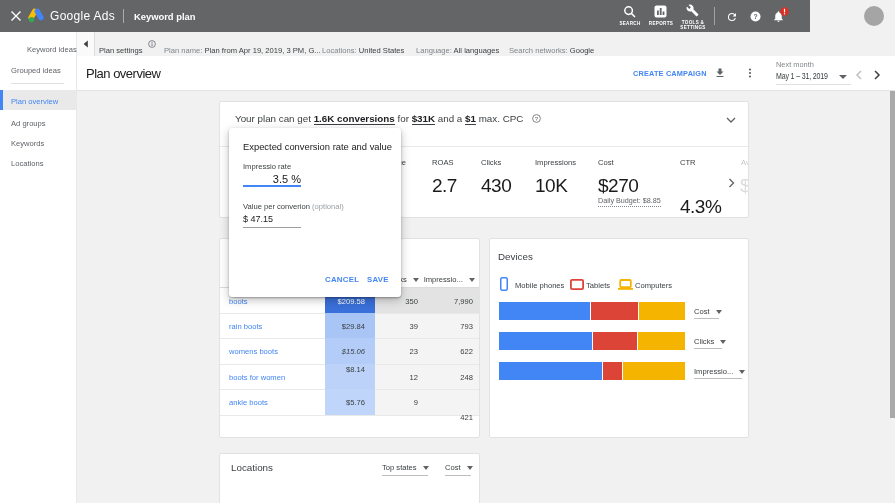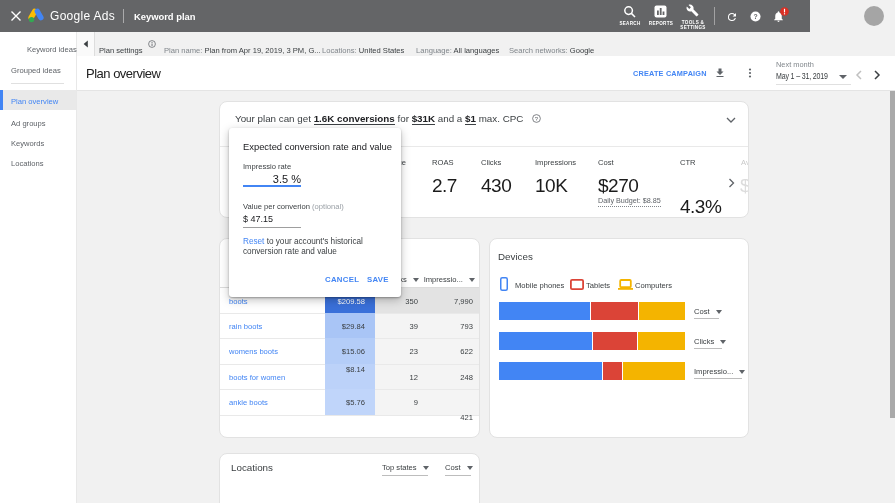--- a/index.html
+++ b/index.html
@@ -1,19 +1,19 @@
 <!DOCTYPE html>
 <html><head>
 <meta charset="utf-8">
 <style>
   html,body{margin:0;padding:0;}
   .page{position:relative;width:895px;height:503px;background:#f1f1f1;overflow:hidden;
         font-family:"Liberation Sans",sans-serif;-webkit-font-smoothing:antialiased;}
   .abs{position:absolute;}
-  .card{position:absolute;background:#fff;border:1px solid #e2e2e2;border-radius:8px;box-sizing:border-box;}
+  .card{position:absolute;background:#fff;border:1px solid #e2e2e2;border-radius:2px;box-sizing:border-box;}
   
   .topbar{position:absolute;left:0;top:0;width:810px;height:32px;background:#646567;}
   .tb-label{position:absolute;color:#fff;font-size:4.6px;font-weight:bold;letter-spacing:.3px;text-align:center;width:40px;}
   
   .sbar{position:absolute;left:77px;top:32px;width:818px;height:24px;background:#f1f1f1;}
   .sbar .lbl{color:#80868b;}
   .sbar .val{color:#3c4043;}
   .stxt{position:absolute;top:6px;font-size:7.6px;white-space:nowrap;margin-top:8px;}
   
   .sidebar{position:absolute;left:0;top:32px;width:77px;height:471px;background:#fff;border-right:1px solid #e8e8e8;box-sizing:border-box;}
@@ -201,21 +201,21 @@
     <div class="abs" style="left:0;top:150px;width:259px;height:1px;background:#e9e9e9;"></div>
     <div class="abs" style="left:0;top:176px;width:259px;height:1px;background:#e9e9e9;"></div>
 
     <div class="kw" style="top:58px;">boots</div>
     <div class="kw" style="top:83px;">rain boots</div>
     <div class="kw" style="top:108px;">womens boots</div>
     <div class="kw" style="top:134px;">boots for women</div>
     <div class="kw" style="top:159px;">ankle boots</div>
     <div class="num" style="right:114px;top:58px;color:#fff;z-index:3;">$209.58</div>
     <div class="num" style="right:114px;top:83px;z-index:3;">$29.84</div>
-    <div class="num" style="right:114px;top:108px;z-index:3;">$15.06</div>
+    <div class="num" style="right:114px;top:108px;z-index:3;font-style:italic;">$15.06</div>
     <div class="num" style="right:114px;top:126px;z-index:3;">$8.14</div>
     <div class="num" style="right:114px;top:159px;z-index:3;">$5.76</div>
     <div class="num" style="right:61px;top:58px;">350</div>
     <div class="num" style="right:61px;top:83px;">39</div>
     <div class="num" style="right:61px;top:108px;">23</div>
     <div class="num" style="right:61px;top:134px;">12</div>
     <div class="num" style="right:61px;top:159px;">9</div>
     <div class="num" style="right:6px;top:58px;">7,990</div>
     <div class="num" style="right:6px;top:83px;">793</div>
     <div class="num" style="right:6px;top:108px;">622</div>
@@ -272,18 +272,17 @@
   </div>
 
   <div class="popup">
     <div class="abs" style="left:14px;top:13px;font-size:9.4px;color:#202124;white-space:nowrap;">Expected conversion rate and value</div>
     <div class="abs" style="left:14px;top:34px;font-size:7.6px;color:#3c4043;">Impressio rate</div>
     <div class="abs" style="left:14px;top:45px;width:58px;font-size:11px;color:#202124;text-align:right;">3.5 %</div>
     <div class="abs" style="left:14px;top:57px;width:58px;height:2px;background:#4285f4;"></div>
     <div class="abs" style="left:14px;top:74px;font-size:7.6px;color:#3c4043;white-space:nowrap;">Value per converion <span style="color:#9aa0a6;">(optional)</span></div>
     <div class="abs" style="left:14px;top:86px;font-size:9px;color:#202124;">$ 47.15</div>
     <div class="abs" style="left:14px;top:99px;width:58px;height:1px;background:#9e9e9e;"></div>
-    <div class="abs" style="left:14px;top:108.5px;font-size:8.2px;color:#3c4043;line-height:10.2px;white-space:nowrap;"><span style="color:#4285f4;">Reset</span> to your account's historical<br>conversion rate and value</div>
     <div class="abs" style="left:96px;top:147px;font-size:7.8px;font-weight:bold;color:#4285f4;letter-spacing:.3px;">CANCEL</div>
     <div class="abs" style="left:138px;top:147px;font-size:7.8px;font-weight:bold;color:#4285f4;letter-spacing:.3px;">SAVE</div>
   </div>
 
 </div>
 
 </body></html>

